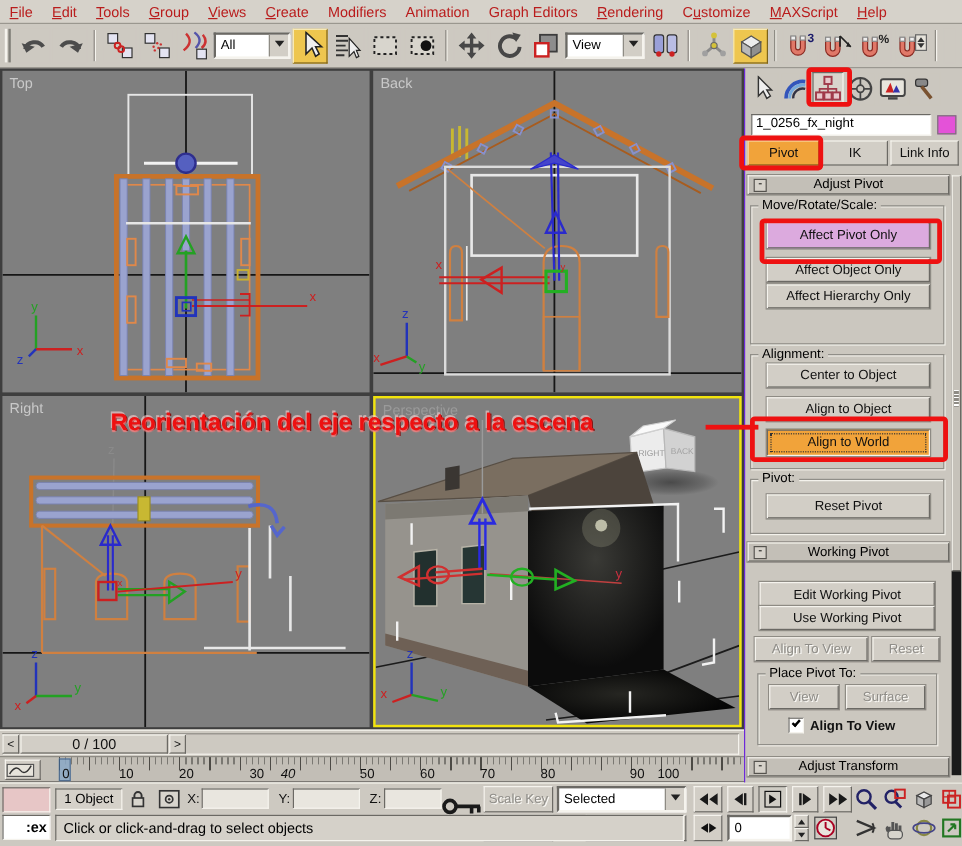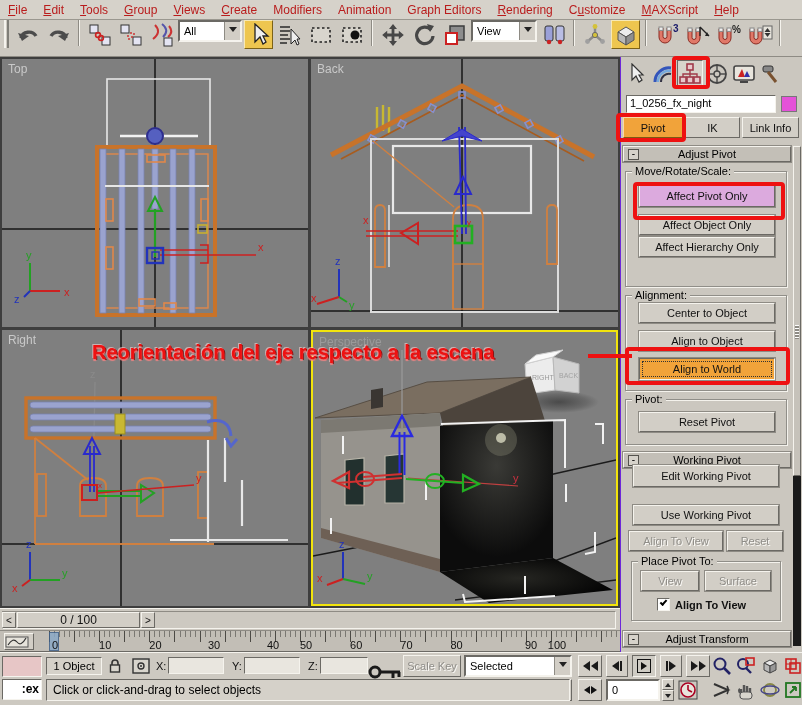--- a/index.html
+++ b/index.html
@@ -17,21 +17,21 @@
   button { font-family:"Liberation Sans", sans-serif; font-size:11px; color:#111; cursor:default; }
 
   
   #menubar { position:absolute; left:0; top:0; width:802px; height:20px; background:#d6d2ca;
              border-bottom:1px solid #9a978f; display:flex; align-items:center; font-size:12px; }
   #menubar .mi { padding:18px 8px; color:#b91c1c; }
   #menubar .u { text-decoration:underline; }
 
   
   #toolbar { position:absolute; left:0; top:20px; width:802px; height:37px; background:#cdc9c1;
-             border-bottom:1px solid #8e8b84; display:flex; align-items:flex-start; gap:2px; padding-left:2px; overflow:hidden; }
+             border-bottom:1px solid #8e8b84; display:flex; align-items:center; gap:2px; padding-left:2px; overflow:hidden; }
   .grip { width:5px; height:28px; border-left:2px solid #f5f3ed; border-right:2px solid #807e78; margin:0 2px; }
   .tsep { width:2px; height:26px; border-left:1px solid #8e8b84; border-right:1px solid #f5f3ed; margin:0 3px; }
   .tb { width:29px; height:29px; background:#cdc9c1; border:1px solid #cdc9c1;
         display:flex; align-items:center; justify-content:center; flex:0 0 auto; }
   .tb.on { background:#eec64f; border-color:#f7e9b5 #7c6218 #7c6218 #f7e9b5; }
   .combo { height:22px; display:flex; align-items:center; flex:0 0 auto; background:#fff;
            border:2px solid; border-color:#6b6964 #f5f3ed #f5f3ed #6b6964; }
   .combo .cval { font-size:11px; padding:0 4px; flex:1; }
   .combo .dd { width:16px; height:100%; background:#d2cec6; border-left:1px solid #8e8b84;
                display:flex; align-items:center; justify-content:center; }
@@ -551,21 +551,21 @@
           <path d="M3 9 q5 -8 9 -3 q4 5 9 -4" stroke="#333" fill="none" stroke-width="1.2"></path>
         </svg>
     </button>
     <div id="ruler"></div>
     <div id="tb-marker"></div>
     <div id="tick-labels">
         <span class="tick-label" style="left: 55px;">0</span>
         <span class="tick-label" style="left: 105.2px;">10</span>
         <span class="tick-label" style="left: 155.4px;">20</span>
         <span class="tick-label" style="left: 214px;">30</span>
-        <span class="tick-label" style="left: 273px;">40</span>
+        <span class="tick-label" style="left: 240px; font-style: italic;">40</span>
         <span class="tick-label" style="left: 306px;">50</span>
         <span class="tick-label" style="left: 356.2px;">60</span>
         <span class="tick-label" style="left: 406.4px;">70</span>
         <span class="tick-label" style="left: 456.6px;">80</span>
         <span class="tick-label" style="left: 531px; text-align: center;">90</span>
         <span class="tick-label" style="left: 557px;">100</span>
       </div>
   </div>
 
   <div id="statusbar">
@@ -792,21 +792,21 @@
 
     <div class="grp" style="left:4px;top:342px;width:162px;height:46px;">
       <span class="grp-label">Pivot:</span>
     </div>
     <button class="pbtn" style="left:18px;top:355px;width:136px;">Reset Pivot</button>
 
     <div class="rhead" style="top:395px;">
       <span class="rminus">-</span>
       <span>Working Pivot</span>
     </div>
-    <button class="pbtn" style="left:12px;top:408px;width:146px;height:22px;">Edit Working Pivot</button>
+    <button class="pbtn" style="left:12px;top:428px;width:146px;height:22px;">Edit Working Pivot</button>
     <button class="pbtn" style="left:12px;top:448px;width:146px;">Use Working Pivot</button>
     <button class="pbtn dis" style="left:8px;top:474px;width:94px;">Align To View</button>
     <button class="pbtn dis" style="left:106px;top:474px;width:56px;">Reset</button>
 
     <div class="grp" style="left:10px;top:504px;width:150px;height:60px;">
       <span class="grp-label">Place Pivot To:</span>
     </div>
     <button class="pbtn dis" style="left:20px;top:514px;width:58px;">View</button>
     <button class="pbtn dis" style="left:84px;top:514px;width:66px;">Surface</button>
     <span class="chk" style="left:36px;top:541px;">

